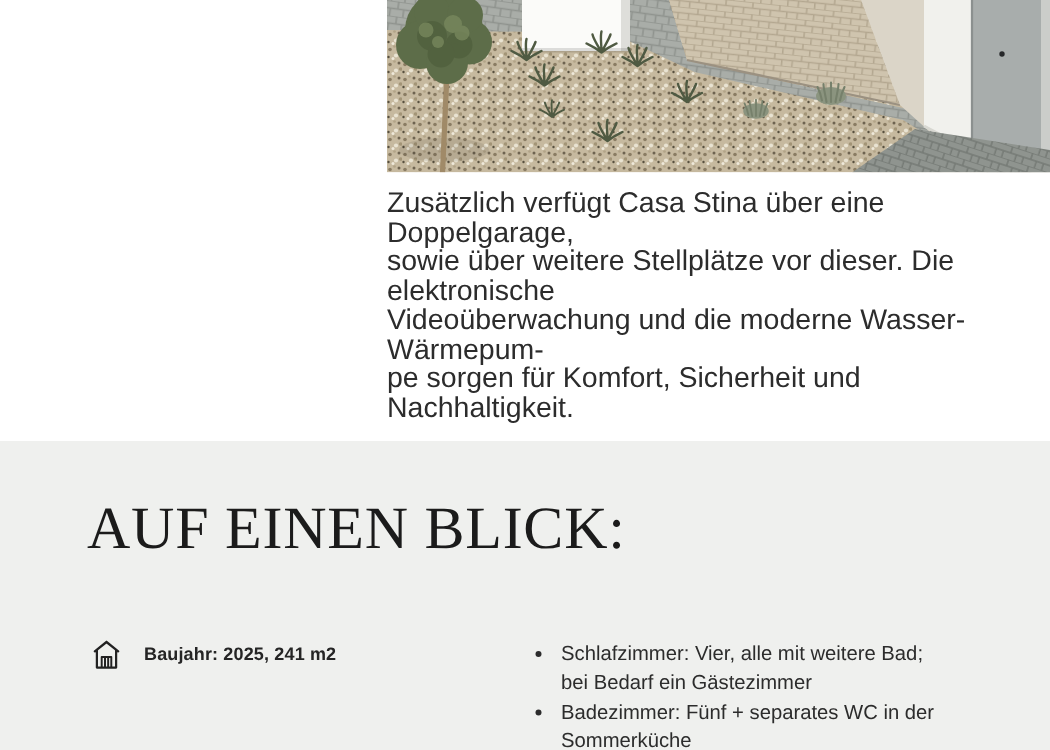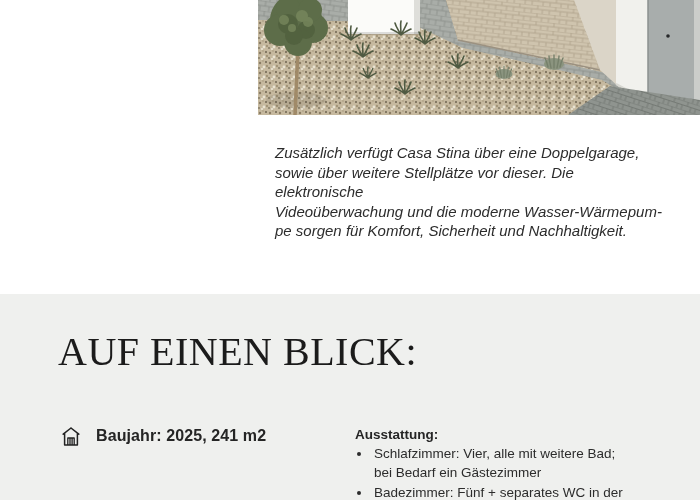--- a/index.html
+++ b/index.html
@@ -11,42 +11,42 @@
     width:700px;height:500px;position:relative;overflow:hidden;
     background:#ffffff;
     font-family:"Liberation Sans", sans-serif;
     color:var(--text);
   }
   .photo-wrap{
     position:absolute;left:258px;top:0;width:442px;height:115px;overflow:hidden;
   }
   .photo-wrap svg{display:block;}
   .intro{
-    position:absolute;left:258px;top:126px;width:388px;margin:17px;
-    font-size:15px;line-height:19.5px;white-space:pre-line;color:var(--text);font-style:italic;
+    position:absolute;left:258px;top:126px;width:388px;margin:0;
+    font-size:19px;line-height:19.5px;white-space:pre-line;color:var(--text);
   }
   .overview{
     position:absolute;left:0;top:294px;width:700px;height:230px;
     background:var(--section-bg);
   }
   .overview h1{
     position:absolute;left:58px;top:38px;margin:0;
     font-family:"Liberation Serif", serif;
     font-weight:400;font-size:40px;line-height:1;
     letter-spacing:0.5px;color:#1b1b1b;
   }
   .columns{
     position:absolute;left:60px;top:133px;right:10px;
     display:flex;align-items:flex-start;
   }
   .facts{width:295px;flex:0 0 295px;}
   .fact{display:flex;gap:14px;align-items:flex-start;margin-bottom:11px;}
   .fact .icon{flex:0 0 22px;height:24px;margin-top:-2px;}
   .fact-text{
-    font-size:16px;line-height:18px;font-weight:700;
+    font-size:12px;line-height:18px;font-weight:700;
     white-space:pre-line;color:#252525;letter-spacing:0.1px;
   }
   .features{flex:1;}
   .features-title{font-size:13.5px;font-weight:700;color:#252525;margin-bottom:3px;}
   .features ul{margin:0;padding-left:17px;}
   .features li{
     font-size:13.5px;line-height:18.5px;white-space:pre-line;
     color:#2c2c2c;margin:0 0 2px 0;padding-left:2px;
   }
 </style>
@@ -163,21 +163,20 @@
             <path d="M7.8 20 V13 H14.2 V20 M10 13 V20 M12.1 13 V20" fill="none" stroke="#222" stroke-width="1.3" stroke-linejoin="round"></path>
           </svg>
         </span>
         <span class="fact-text">Baujahr: 2025, 241 m2</span>
       </div>
 
 
     </div>
 
     <div class="features">
-      <div class="features-title">Ausstattung:</div>
       <ul>
         <li>Schlafzimmer: Vier, alle mit weitere Bad;
 bei Bedarf ein Gästezimmer</li>
         <li>Badezimmer: Fünf + separates WC in der
 Sommerküche</li>
       </ul>
     </div>
   </div>
 </section>
 

